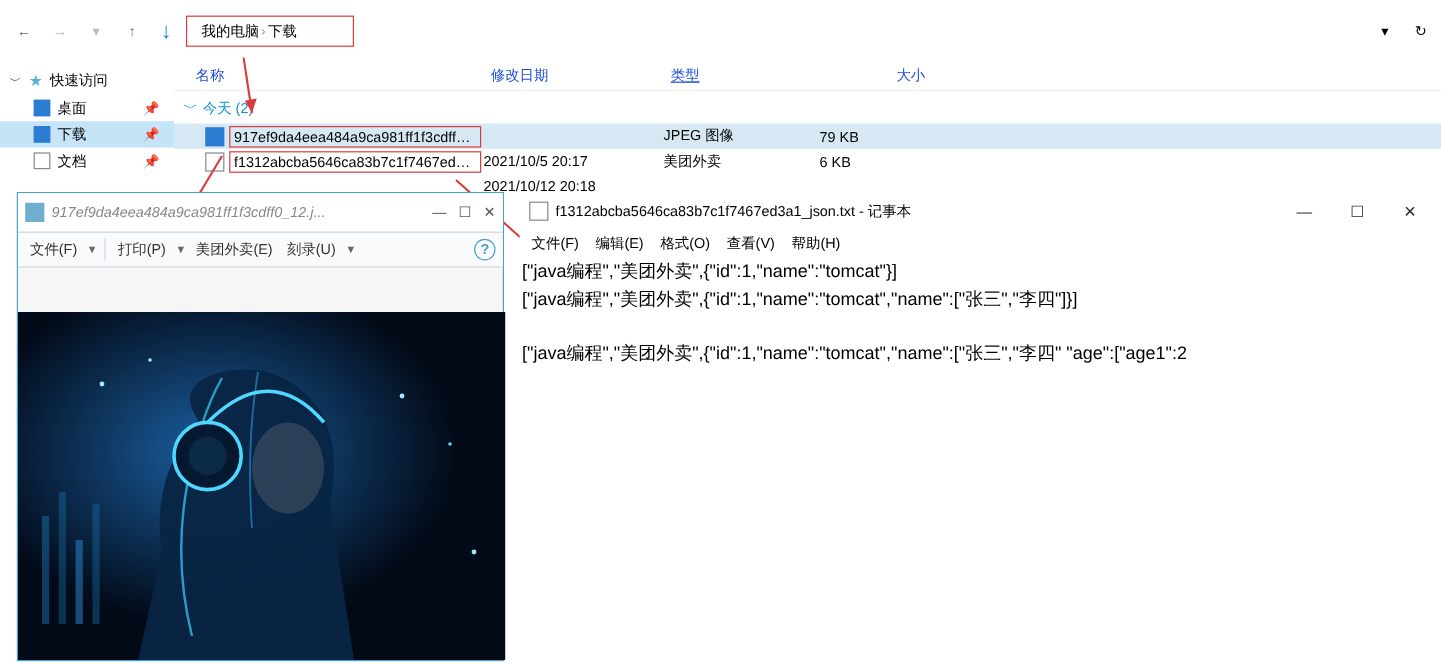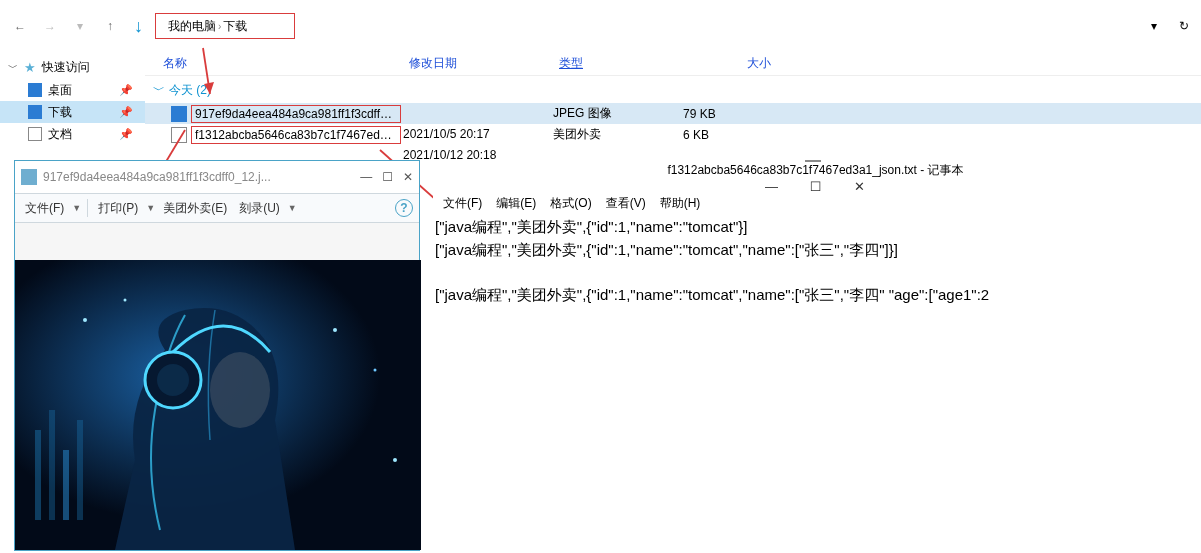--- a/index.html
+++ b/index.html
@@ -51,33 +51,33 @@
 
 
 .arrow { position:absolute; pointer-events:none; }
 .arrow svg line, .arrow svg path { stroke:#d93c3c; stroke-width:1.8; fill:none;}
 .arrow svg polygon { fill:#d93c3c;}
 
 
 .imgviewer { position:absolute; left:14px; top:160px; width:406px; height:391px; background:#f6f6f6; border:1px solid #4aa3c7;}
 .imgviewer .titlebar { height:32px; background:#fff; display:flex; align-items:center; padding:0 6px;}
 .imgviewer .titlebar .icn { width:16px;height:16px;background:#6faed0; margin-right:6px;}
-.imgviewer .titlebar .titletxt { flex:1; color:#888; white-space:nowrap; overflow:hidden; text-overflow:ellipsis;}
+.imgviewer .titlebar .titletxt { flex:1; color:#888; white-space:nowrap; overflow:hidden; text-overflow:ellipsis;font-style:italic;}
 .imgviewer .titlebar .winbtns { display:flex; gap:10px; color:#555;}
 .imgviewer .menubar { height:30px; background:#f8fafc; border-bottom:1px solid #cfd8de; border-top:1px solid #cfd8de; display:flex; align-items:center; padding:0 6px; gap:4px;}
 .imgviewer .menubar .m { color:#333; padding:2px 4px;}
 .imgviewer .menubar .caret { color:#666; font-size:9px;}
 .imgviewer .menubar .msep { width:1px; height:18px; background:#cfd8de; margin:0 2px;}
 .imgviewer .menubar .help { margin-left:auto; width:18px;height:18px;border:1px solid #4aa3c7;border-radius:50%;display:flex;align-items:center;justify-content:center;color:#4aa3c7;font-weight:bold;}
 .imgviewer .imgarea { position:absolute; left:0; bottom:0; width:406px; height:290px; background:#02132a;}
 .imgviewer .imgarea svg {width:100%;height:100%;}
 
 
 .notepad { position:absolute; left:433px; top:160px; width:765px; height:391px; background:#fff;}
-.notepad .titlebar { height:32px; display:flex; align-items:center; padding:0 8px;flex-direction:column;}
+.notepad .titlebar { height:32px; display:flex; align-items:center; padding:0 8px;}
 .notepad .titlebar .icn { width:16px;height:16px;border:1px solid #888;background:#fff;margin-right:6px;}
 .notepad .titlebar .titletxt { flex:1;}
 .notepad .titlebar .winbtns { display:flex; gap:14px; color:#333; align-items:center;}
 .notepad .titlebar .winbtns span { width:30px; text-align:center; font-size:13px;}
 .notepad .menubar { height:22px; display:flex; align-items:center; padding:0 4px; gap:2px;}
 .notepad .menubar .m { padding:2px 6px;}
 .notepad .content { padding:2px 2px; font-size:15px; line-height:1.5; white-space:nowrap; overflow:hidden;}
 .notepad .content div { font-size:15px;}
 
 </style>

